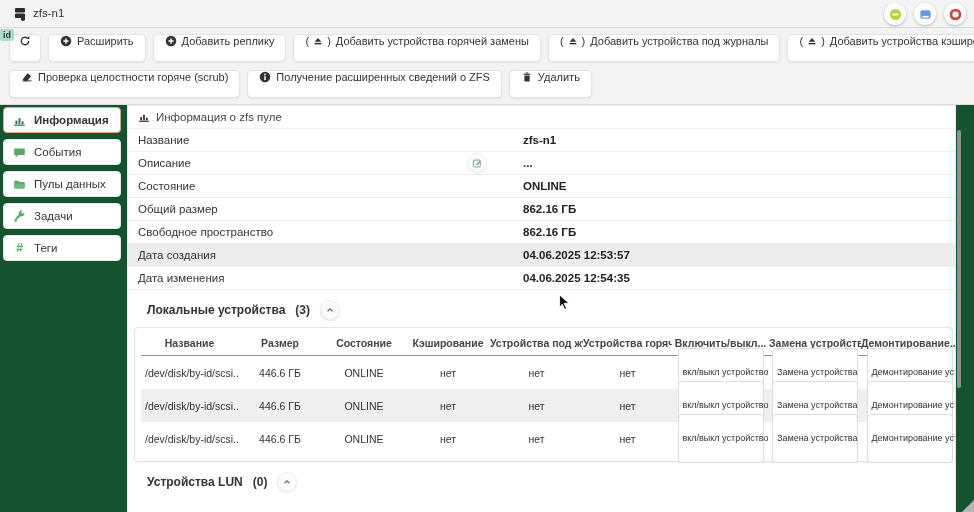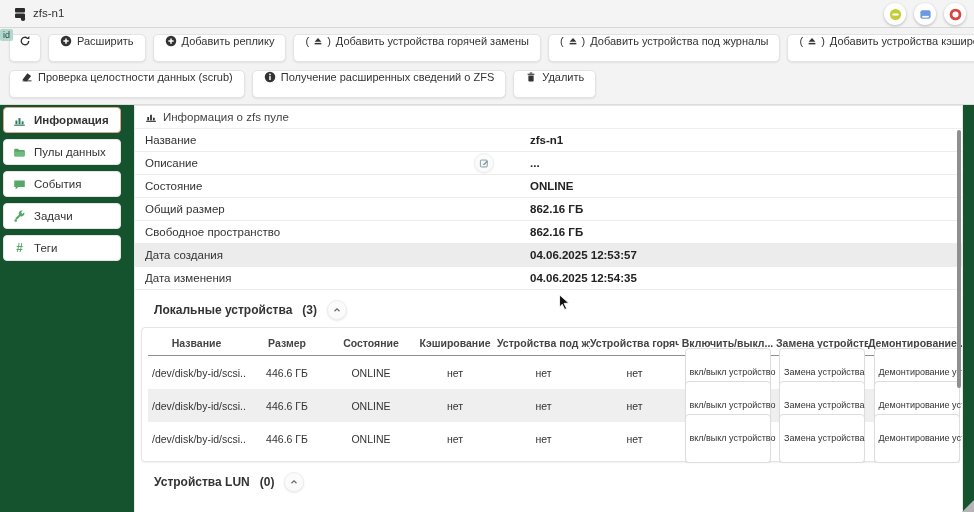--- a/index.html
+++ b/index.html
@@ -11,21 +11,21 @@
   .titlebar { position:absolute; left:0; top:0; width:974px; height:28px;
     background:#f4f4f5; border-bottom:1px solid #d8d8d8; }
   .win-icon { position:absolute; left:13px; top:6px; width:16px; height:16px; }
   .win-title { position:absolute; left:33px; top:7px; font-size:11.5px; color:#333; }
   .win-controls { position:absolute; right:8px; top:3px; display:flex; gap:8px; }
   .wc-btn { width:22px; height:22px; border-radius:50%; background:#fff;
     box-shadow:0 1px 3px rgba(0,0,0,.25); display:flex; align-items:center; justify-content:center; border:none; cursor:pointer; }
 
   
   .id-badge { position:absolute; left:0px; top:29px; z-index:5; background:#b2d8ce;
-    color:#23443c; font-size:9px; font-weight:normal; padding:1px 3px; border-radius:2px; }
+    color:#23443c; font-size:9px; font-weight:bold; padding:1px 3px; border-radius:2px; }
 
   
   .toolbar { position:absolute; left:0; top:28px; width:974px; height:77px;
     background:#f3f3f4; border-bottom:1px solid #dcdcdc; }
   .tb-row { position:absolute; left:9px; display:flex; gap:7px; }
   .tb-row1 { top:6px; } .tb-row2 { top:42px; }
   .tb-btn { height:28px; display:flex; gap:5px; padding:0 11px;
     background:#fff; border:1px solid #e3e3e3; border-radius:5px; font-size:11px; color:#333;
     box-shadow:0 1px 2px rgba(0,0,0,.08); cursor:pointer; white-space:nowrap;
     font-family:"Liberation Sans", sans-serif; }
@@ -35,21 +35,21 @@
   
   .sidebar { position:absolute; left:3px; top:107px; width:118px; }
   .sb-item { height:26px; margin-bottom:6px; background:#fff; border:1px solid #e4e4e4;
     border-radius:4px; display:flex; align-items:center; gap:8px; padding-left:9px;
     font-size:11.5px; color:#333; cursor:pointer; }
   .sb-item.active { border:1.5px solid #dca586; font-weight:bold; }
   .sb-icon { width:13px; height:13px; display:block; flex:0 0 13px; }
   .hash-glyph { color:#55a868; font-weight:bold; font-size:12px; width:13px; text-align:center; }
 
   
-  .main { position:absolute; left:134px; top:105px; width:829px; height:407px;
+  .main { position:absolute; left:127px; top:105px; width:829px; height:407px;
     background:#fff; border:1px solid #e7e7e7; border-bottom:none; overflow:hidden; }
   .info-header { height:23px; display:flex; align-items:center; gap:6px; padding-left:10px;
     font-size:11.5px; color:#444; border-bottom:1px solid #efefef; }
   .info-row { height:23px; display:flex; align-items:center; border-bottom:1px solid #ededed; }
   .info-row.hl { background:#ececec; }
   .ir-label { margin-left:10px; width:320px; font-size:11.5px; color:#333; }
   .ir-edit { width:38px; display:flex; justify-content:center; }
   .edit-btn { width:20px; height:20px; border-radius:50%; background:#fafbfb; border:1px solid #eee;
     display:flex; align-items:center; justify-content:center; cursor:pointer; box-shadow:0 1px 2px rgba(0,0,0,.06); }
   .ir-value { margin-left:27px; font-size:11.5px; font-weight:bold; color:#222; }
@@ -168,21 +168,21 @@
         <span>Добавить устройства кэширования</span>
       </button>
 
     </div>
     <div class="tb-row tb-row2">
       <button class="tb-btn">
         <svg class="icon-sm" viewBox="0 0 16 16">
           <path d="M2 11.5L8.5 3l5 3.5-5.5 7H5z" fill="#333"></path>
             <rect x="2" y="12.5" width="12" height="1.3" fill="#333"></rect>
         </svg>
-        <span>Проверка целостности данных (scrub)</span>
+        <span>Проверка целостности горяче (scrub)</span>
       </button>
       <button class="tb-btn">
         <svg class="icon-sm" viewBox="0 0 16 16">
           <circle cx="8" cy="8" r="7" fill="#333"></circle>
             <rect x="7" y="6.8" width="2" height="5.2" fill="#fff"></rect>
             <circle cx="8" cy="4.5" r="1.2" fill="#fff"></circle>
         </svg>
         <span>Получение расширенных сведений о ZFS</span>
       </button>
       <button class="tb-btn">
@@ -201,30 +201,30 @@
       <svg class="sb-icon" viewBox="0 0 16 16">
         <rect x="1.5" y="13" width="13" height="1.5" fill="#2f7a63"></rect>
         <rect x="3" y="8" width="2.4" height="4.5" fill="#2f7a63"></rect>
         <rect x="6.8" y="5" width="2.4" height="7.5" fill="#2f7a63"></rect>
         <rect x="10.6" y="9" width="2.4" height="3.5" fill="#2f7a63"></rect>
       </svg>
       <span>Информация</span>
     </div>
     <div class="sb-item">
       <svg class="sb-icon" viewBox="0 0 16 16">
+        <path d="M1.5 3h13v8h-8l-3.2 3v-3H1.5z" fill="#55a868"></path>
+      </svg>
+      <span>События</span>
+    </div>
+    <div class="sb-item">
+      <svg class="sb-icon" viewBox="0 0 16 16">
         <path d="M1.5 4.5a1 1 0 0 1 1-1h3.6L7.6 5h5.9a1 1 0 0 1 1 1v6a1 1 0 0 1-1 1H2.5a1 1 0 0 1-1-1z" fill="#55a868"></path>
         <path d="M2.5 7h12l-1.5 5.5H2z" fill="#6dbb7d"></path>
       </svg>
       <span>Пулы данных</span>
-    </div>
-    <div class="sb-item">
-      <svg class="sb-icon" viewBox="0 0 16 16">
-        <path d="M1.5 3h13v8h-8l-3.2 3v-3H1.5z" fill="#55a868"></path>
-      </svg>
-      <span>События</span>
     </div>
     <div class="sb-item">
       <svg class="sb-icon" viewBox="0 0 16 16">
         <path d="M14 4.2a3.6 3.6 0 0 1-4.9 3.4L4.6 12 2.8 10.2l4.5-4.4A3.6 3.6 0 0 1 11.9 1l-2 2 1.8 1.8 2-2c.2.4.3.9.3 1.4z" fill="#55a868"></path>
         <rect x="1.8" y="11.4" width="3" height="3" rx="0.8" fill="#55a868"></rect>
       </svg>
       <span>Задачи</span>
     </div>
     <div class="sb-item">
       <span class="hash-glyph">#</span>

